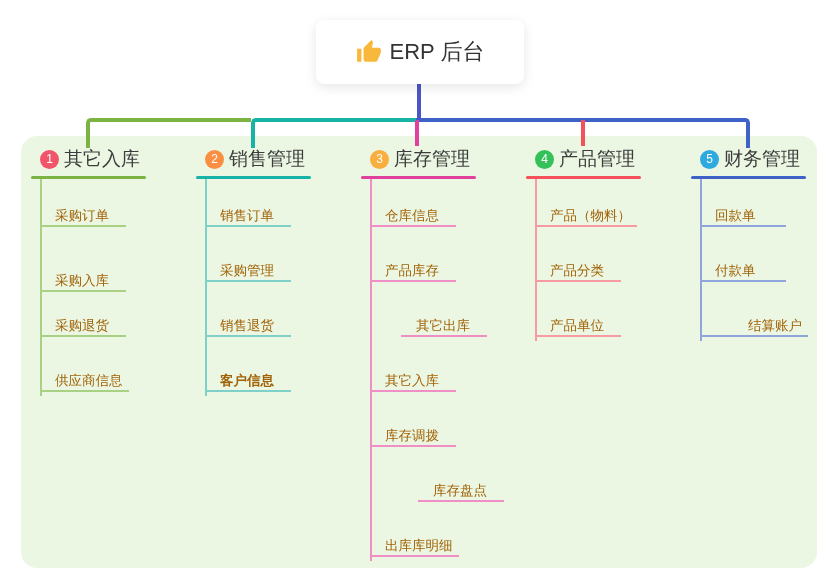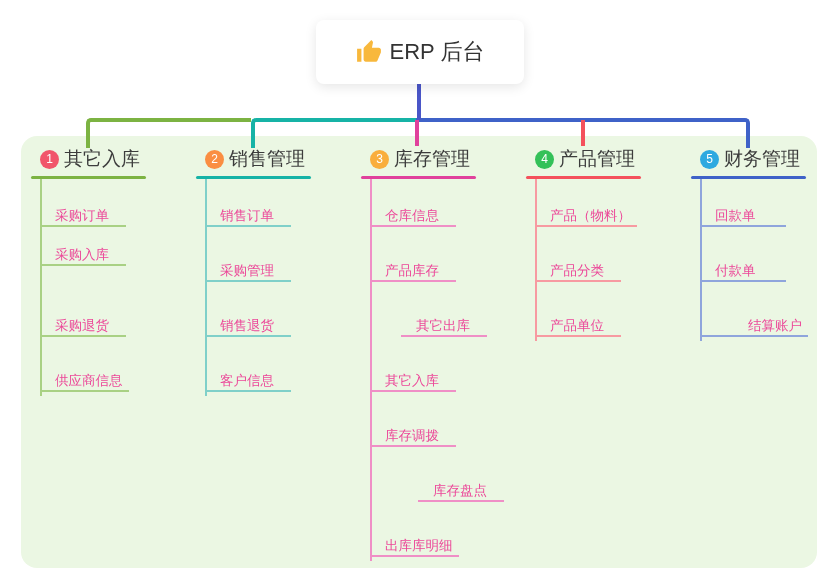--- a/index.html
+++ b/index.html
@@ -36,21 +36,21 @@
     width:19px;height:19px;border-radius:50%;flex:0 0 auto;
     color:#ffffff;font-size:12px;line-height:19px;text-align:center;
   }
   .b-title{font-size:19px;color:#3c3c3c;white-space:nowrap;}
   .h-line{position:absolute;left:0;top:40px;width:115px;height:3px;border-radius:2px;}
   .trunk{position:absolute;left:9px;top:43px;width:2px;}
   .child{
     position:absolute;left:9px;min-width:86px;height:21px;
     padding-left:15px;padding-right:6px;box-sizing:border-box;
     border-bottom:2px solid;white-space:nowrap;
-    font-size:13.5px;line-height:19px;color:#ec4899;
+    font-size:13.5px;line-height:19px;color:#a16207;
   }
 </style>
 </head>
 <body>
 
 <div class="canvas">
 
   <div class="panel" style="background: rgb(235, 247, 227);"></div>
 
   <div class="root-line" style="background: rgb(74, 86, 200);"></div>
@@ -68,36 +68,36 @@
   </div>
 
   <div class="branch" style="left:31px">
     <div class="b-head">
       <span class="badge" style="background: rgb(241, 85, 106);">1</span>
       <span class="b-title">其它入库</span>
     </div>
     <div class="h-line" style="background: rgb(124, 179, 66);"></div>
     <div class="trunk" style="height: 217px; background: rgb(169, 209, 132);"></div>
     <div class="child" style="top: 70px; border-bottom-color: rgb(169, 209, 132);">采购订单</div>
-    <div class="child" style="top: 109px; border-bottom-color: rgb(169, 209, 132);">采购入库</div>
+    <div class="child" style="top: 135px; border-bottom-color: rgb(169, 209, 132);">采购入库</div>
     <div class="child" style="top: 180px; border-bottom-color: rgb(169, 209, 132);">采购退货</div>
     <div class="child" style="top: 235px; border-bottom-color: rgb(169, 209, 132);">供应商信息</div>
   </div>
 
   <div class="branch" style="left:196px">
     <div class="b-head">
       <span class="badge" style="background: rgb(250, 142, 66);">2</span>
       <span class="b-title">销售管理</span>
     </div>
     <div class="h-line" style="background: rgb(22, 179, 166);"></div>
     <div class="trunk" style="height: 217px; background: rgb(127, 208, 201);"></div>
     <div class="child" style="top: 70px; border-bottom-color: rgb(127, 208, 201);">销售订单</div>
     <div class="child" style="top: 125px; border-bottom-color: rgb(127, 208, 201);">采购管理</div>
     <div class="child" style="top: 180px; border-bottom-color: rgb(127, 208, 201);">销售退货</div>
-    <div class="child" style="top: 235px; border-bottom-color: rgb(127, 208, 201);">客户信息</div>
+    <div class="child" style="top: 235px; border-bottom-color: rgb(127, 208, 201); font-weight: bold;">客户信息</div>
   </div>
 
   <div class="branch" style="left:361px">
     <div class="b-head">
       <span class="badge" style="background: rgb(249, 174, 61);">3</span>
       <span class="b-title">库存管理</span>
     </div>
     <div class="h-line" style="background: rgb(224, 65, 156);"></div>
     <div class="trunk" style="height: 382px; background: rgb(239, 143, 198);"></div>
     <div class="child" style="top: 70px; border-bottom-color: rgb(239, 143, 198);">仓库信息</div>

